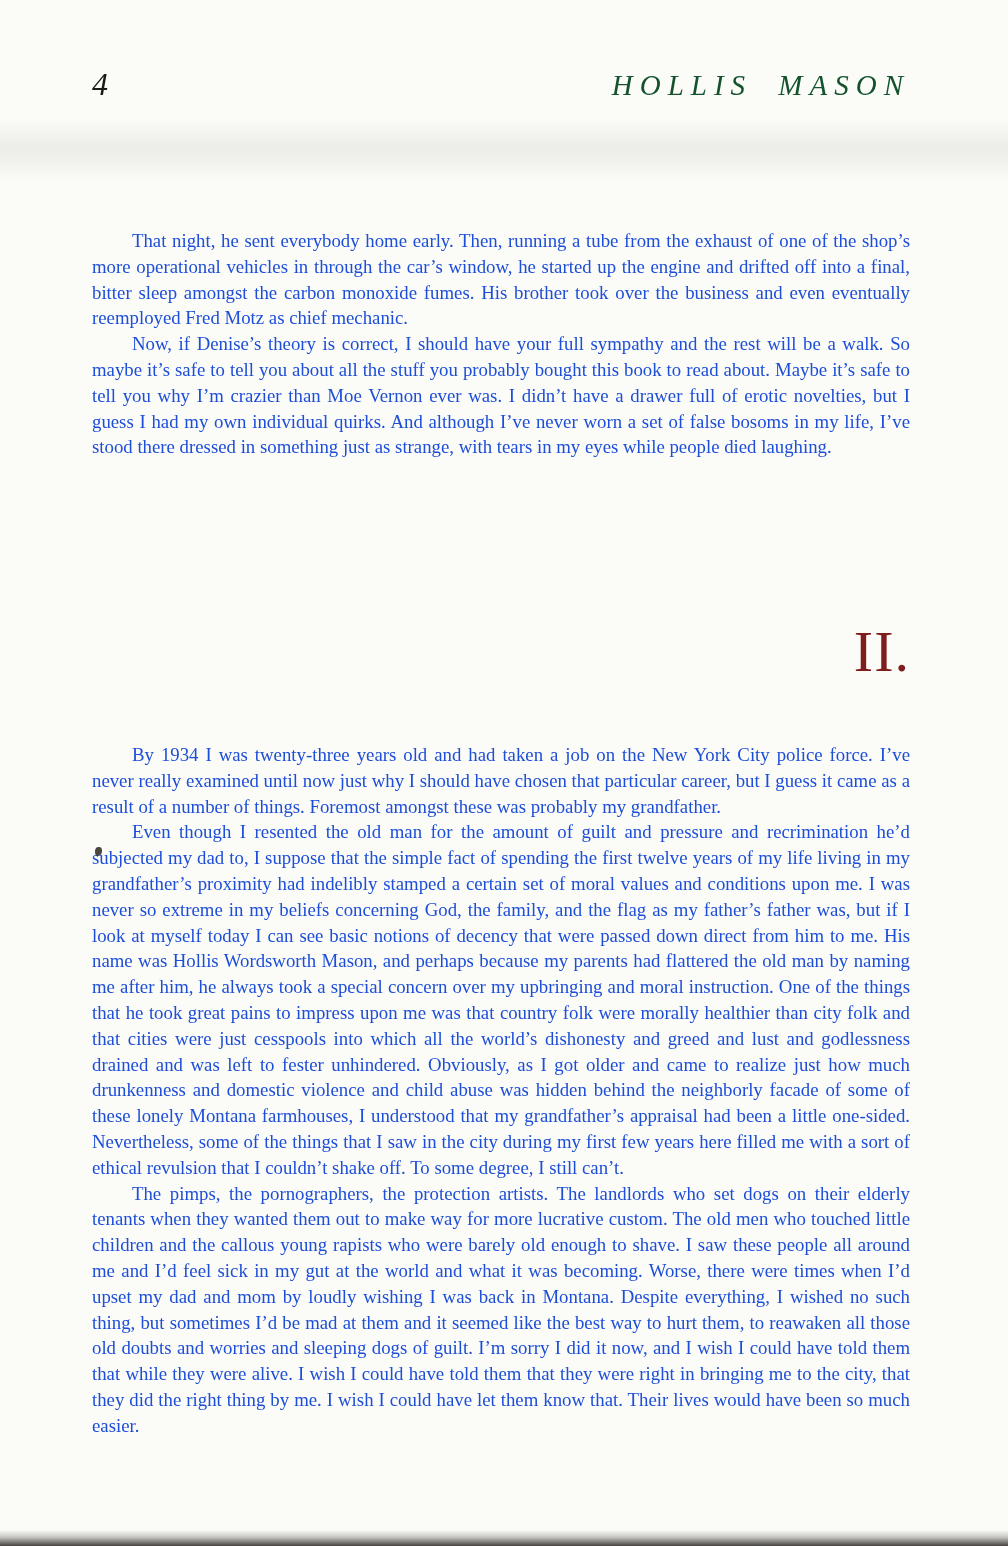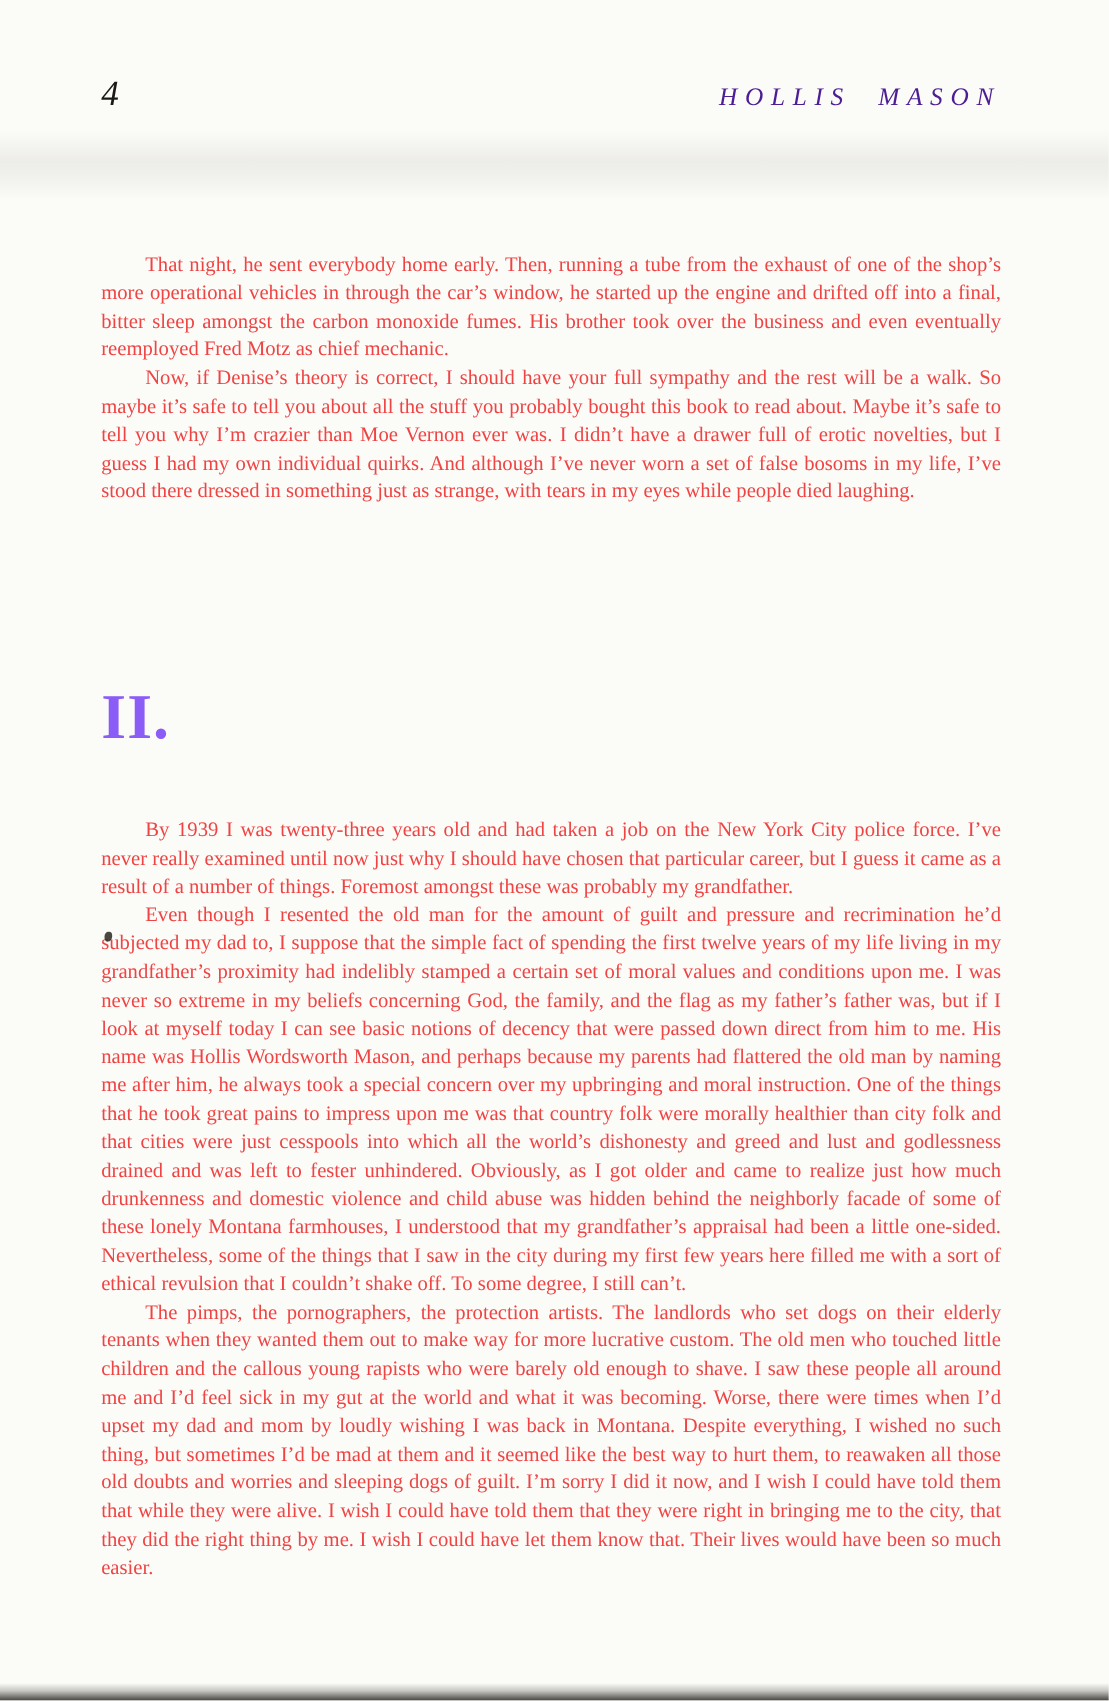--- a/index.html
+++ b/index.html
@@ -57,73 +57,73 @@
     justify-content: space-between;
     align-items: baseline;
   }
   .page-number {
     font-style: italic;
     font-size: 32px;
     color: #1b1916;
   }
   .running-title {
     font-style: italic;
-    font-size: 23px;
+    font-size: 29px;
     letter-spacing: 7px;
     word-spacing: 12px;
-    color: #4c1d95;
+    color: #14532d;
   }
 
   .body-block {
     position: absolute;
     left: 92px;
     width: 818px;
     font-size: 18.8px;
     line-height: 25.8px;
     text-align: justify;
-    color: #ef4444;
+    color: #1d4ed8;
   }
   .body-block p {
     margin: 0;
     text-indent: 40px;
   }
 
   .section-1 { top: 228px; }
   .section-2 { top: 742px; }
 
   .section-heading {
     position: absolute;
     top: 618px;
     left: 92px;
     width: 818px;
-    text-align: left;
-    font-weight: bold;
+    text-align: right;
+    font-weight: normal;
     font-size: 58px;
     letter-spacing: 1px;
-    color: #8b5cf6;
+    color: #7f1d1d;
   }
 </style>
 </head>
 <body>
 
 <div class="scan-band-top"></div>
 
 <div class="running-head">
   <span class="page-number">4</span>
   <span class="running-title">HOLLIS MASON</span>
 </div>
 
 <div class="body-block section-1">
   <p>That night, he sent everybody home early. Then, running a tube from the exhaust of one of the shop’s more operational vehicles in through the car’s window, he started up the engine and drifted off into a final, bitter sleep amongst the carbon monoxide fumes. His brother took over the business and even eventually reemployed Fred Motz as chief mechanic.</p>
   <p>Now, if Denise’s theory is correct, I should have your full sympathy and the rest will be a walk. So maybe it’s safe to tell you about all the stuff you probably bought this book to read about. Maybe it’s safe to tell you why I’m crazier than Moe Vernon ever was. I didn’t have a drawer full of erotic novelties, but I guess I had my own individual quirks. And although I’ve never worn a set of false bosoms in my life, I’ve stood there dressed in something just as strange, with tears in my eyes while people died laughing.</p>
 </div>
 
 <div class="section-heading">II.</div>
 
 <div class="body-block section-2">
-  <p>By 1939 I was twenty-three years old and had taken a job on the New York City police force. I’ve never really examined until now just why I should have chosen that particular career, but I guess it came as a result of a number of things. Foremost amongst these was probably my grandfather.</p>
+  <p>By 1934 I was twenty-three years old and had taken a job on the New York City police force. I’ve never really examined until now just why I should have chosen that particular career, but I guess it came as a result of a number of things. Foremost amongst these was probably my grandfather.</p>
   <p>Even though I resented the old man for the amount of guilt and pressure and recrimination he’d subjected my dad to, I suppose that the simple fact of spending the first twelve years of my life living in my grandfather’s proximity had indelibly stamped a certain set of moral values and conditions upon me. I was never so extreme in my beliefs concerning God, the family, and the flag as my father’s father was, but if I look at myself today I can see basic notions of decency that were passed down direct from him to me. His name was Hollis Wordsworth Mason, and perhaps because my parents had flattered the old man by naming me after him, he always took a special concern over my upbringing and moral instruction. One of the things that he took great pains to impress upon me was that country folk were morally healthier than city folk and that cities were just cesspools into which all the world’s dishonesty and greed and lust and godlessness drained and was left to fester unhindered. Obviously, as I got older and came to realize just how much drunkenness and domestic violence and child abuse was hidden behind the neighborly facade of some of these lonely Montana farmhouses, I understood that my grandfather’s appraisal had been a little one-sided. Nevertheless, some of the things that I saw in the city during my first few years here filled me with a sort of ethical revulsion that I couldn’t shake off. To some degree, I still can’t.</p>
   <p>The pimps, the pornographers, the protection artists. The landlords who set dogs on their elderly tenants when they wanted them out to make way for more lucrative custom. The old men who touched little children and the callous young rapists who were barely old enough to shave. I saw these people all around me and I’d feel sick in my gut at the world and what it was becoming. Worse, there were times when I’d upset my dad and mom by loudly wishing I was back in Montana. Despite everything, I wished no such thing, but sometimes I’d be mad at them and it seemed like the best way to hurt them, to reawaken all those old doubts and worries and sleeping dogs of guilt. I’m sorry I did it now, and I wish I could have told them that while they were alive. I wish I could have told them that they were right in bringing me to the city, that they did the right thing by me. I wish I could have let them know that. Their lives would have been so much easier.</p>
 </div>
 
 <div class="ink-speck"></div>
 
 <div class="page-edge-bottom"></div>
 
 </body></html>

